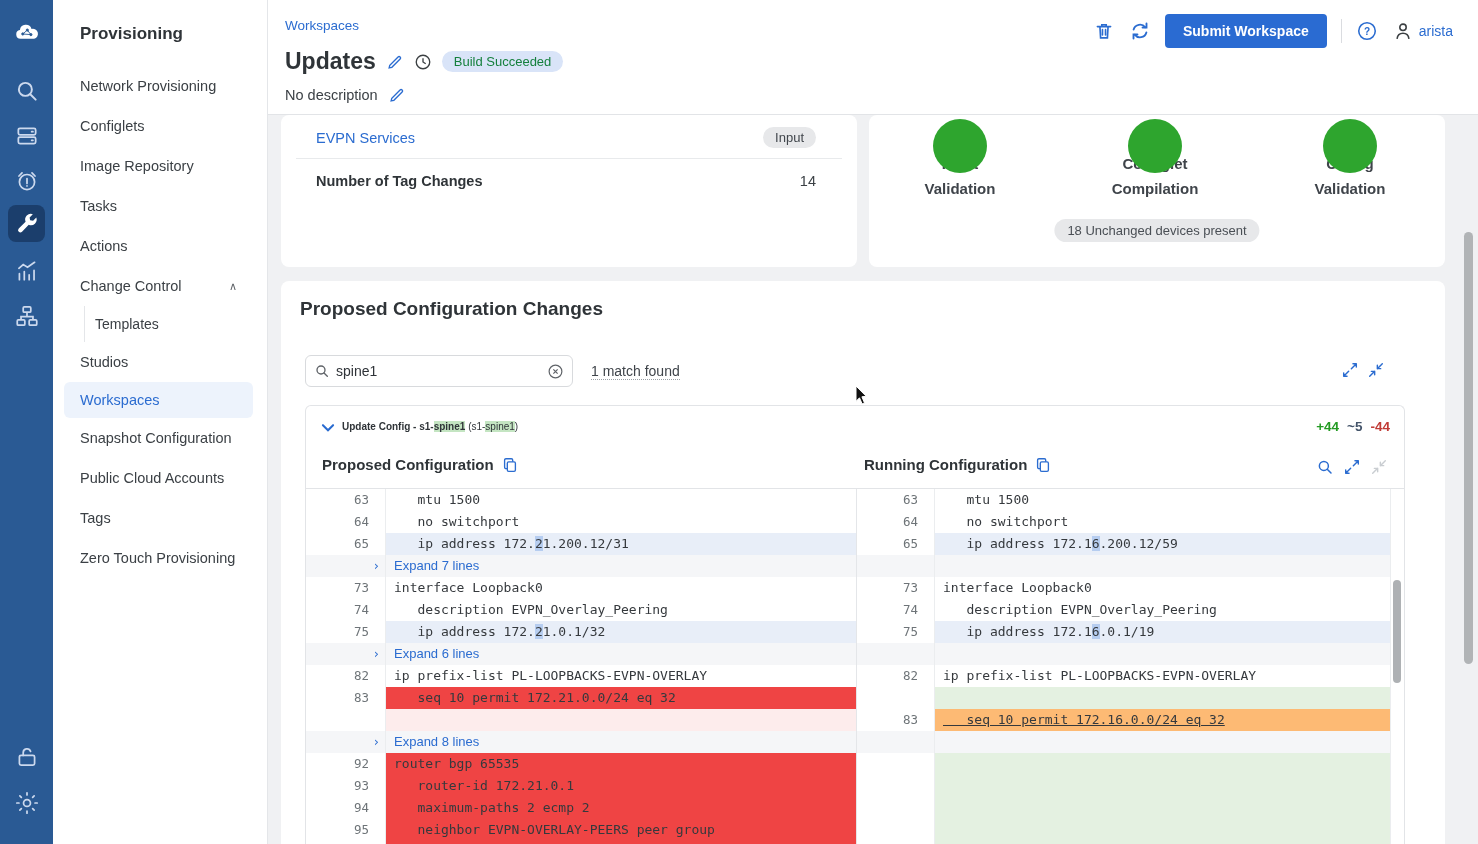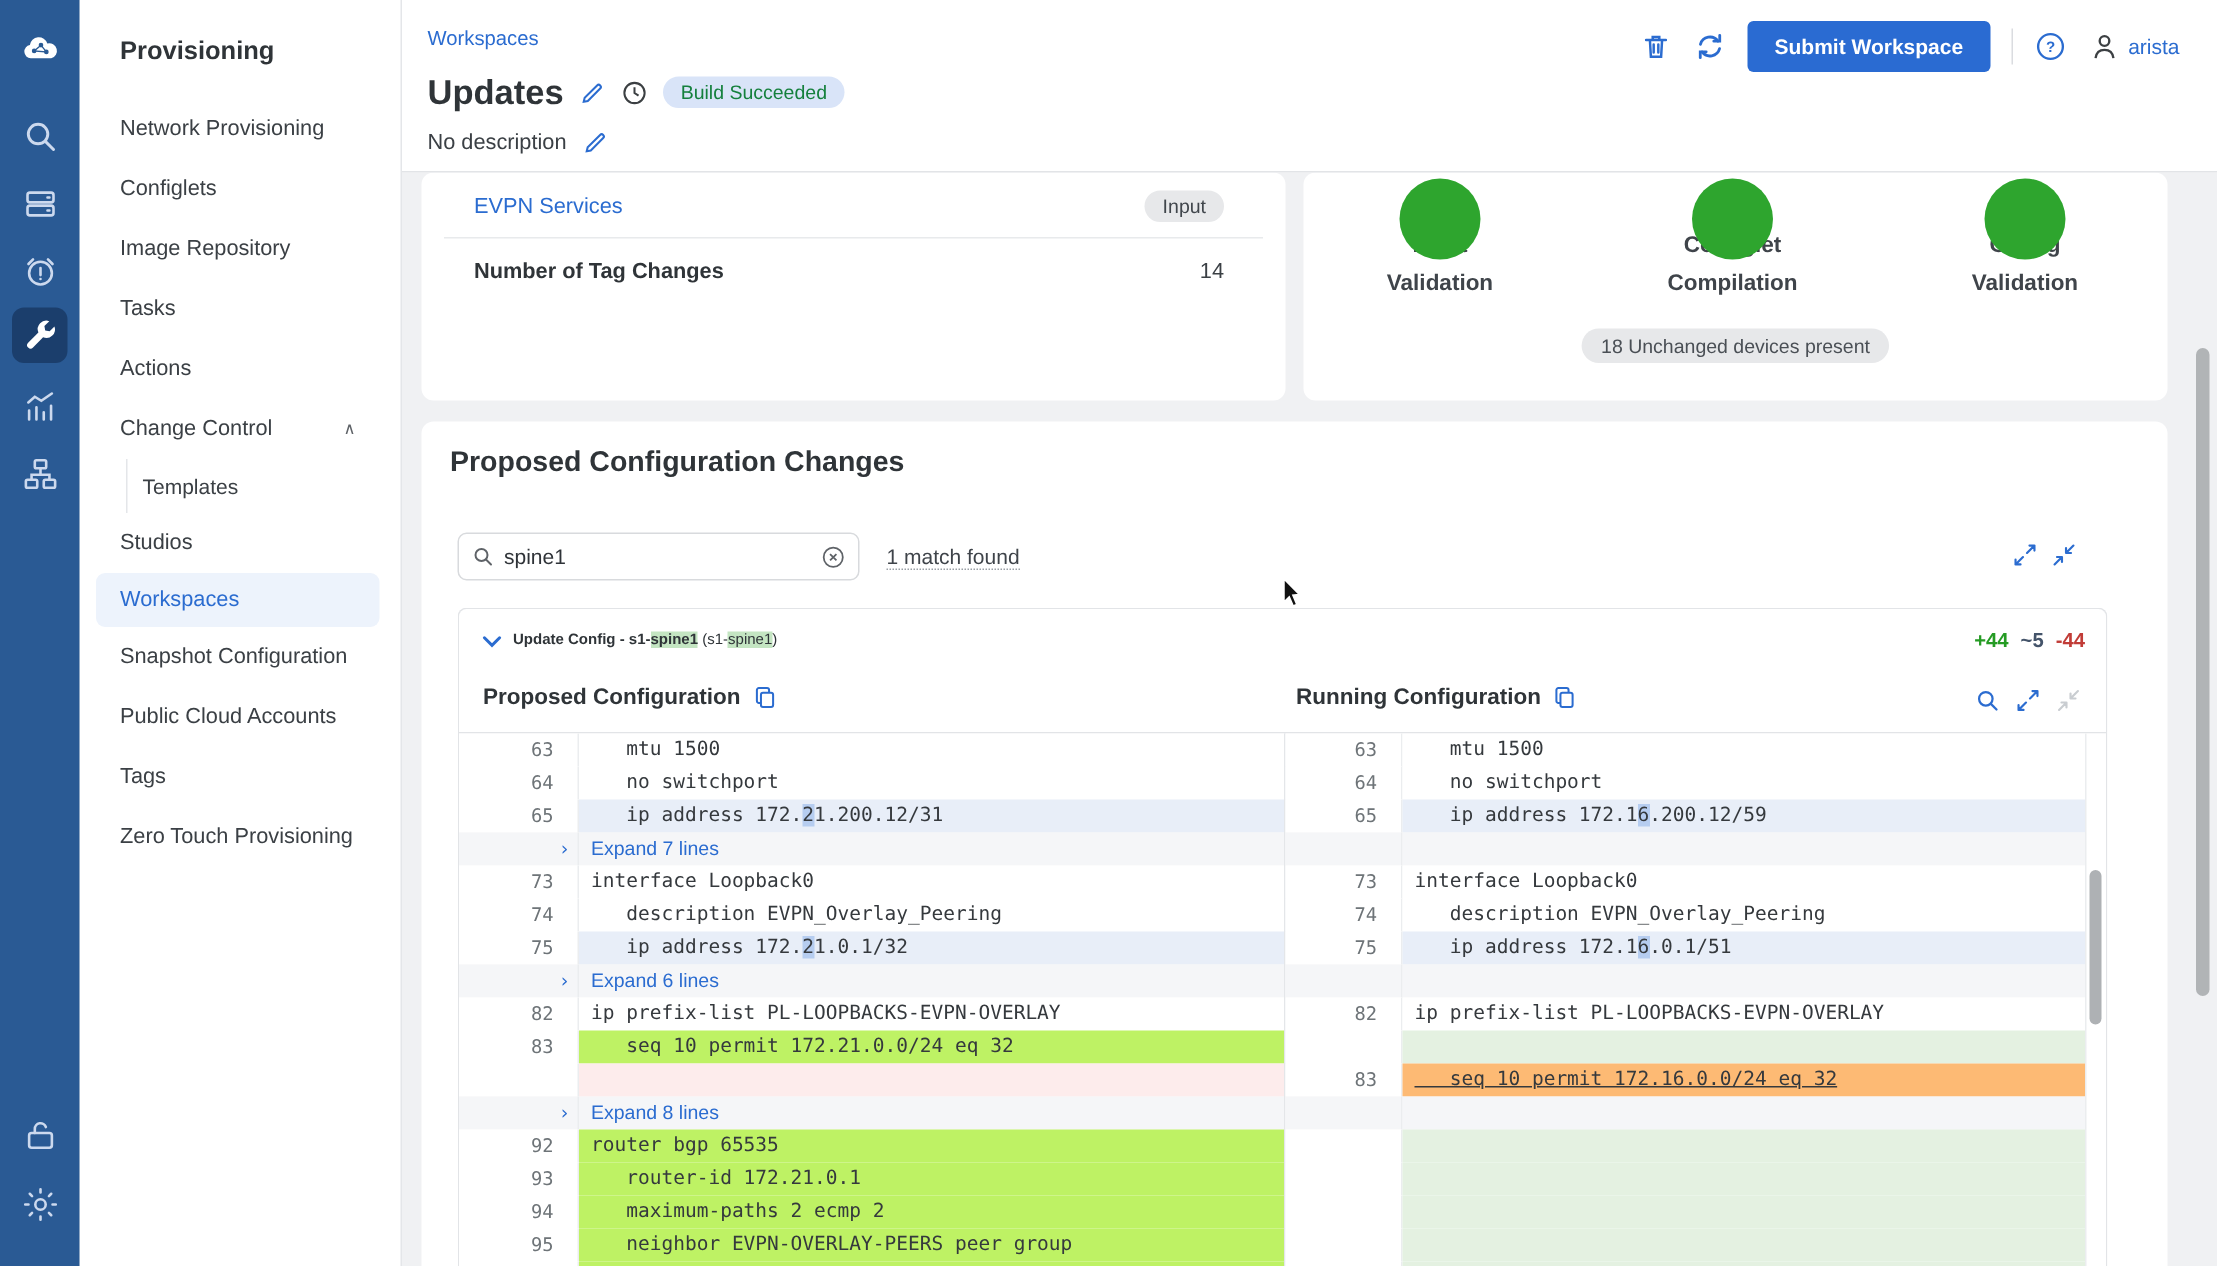--- a/index.html
+++ b/index.html
@@ -97,21 +97,21 @@
     background:#aeb1b4; border-radius:4px; }
   .drow { display:flex; height:22px; line-height:22px;
     font-family:"DejaVu Sans Mono", monospace; font-size:13px; color:#35393d; }
   .gut { flex:0 0 80px; text-align:right; padding-right:16px; color:#6e7478;
     background:#fff; border-right:1px solid #ebedef; font-size:12.5px; }
   #rpane .gut { flex-basis:78px; }
   .code { flex:1; white-space:pre; overflow:hidden; padding-left:8px; }
   .t-ctx .code { background:#fff; }
   .t-mod .code { background:#e8eef8; }
   .hlchar { background:#b6cdf0; }
-  .t-add .code { background:#bef264; }
+  .t-add .code { background:#ef4444; }
   .t-rem .code { background:#fdba74;text-decoration:underline; }
   .t-filler-add .code { background:#e4f1e1; }
   .t-filler-rem .code { background:#fdecec; }
   .t-expand { background:#f5f6f8; }
   .t-expand .gut { background:#f5f6f8; color:#2b6cd0; padding-right:5px; }
   .t-expand .code { background:#f5f6f8; color:#2b6cd0;
     font-family:"Liberation Sans", sans-serif; font-size:13px; cursor:pointer; }
   .t-spacer { background:#f5f6f8; }
   .t-spacer .gut, .t-spacer .code { background:#f5f6f8; }
   
@@ -467,21 +467,21 @@
           <div class="drow t-ctx">
             <span class="gut">73</span>
             <span class="code">interface Loopback0</span>
           </div>
           <div class="drow t-ctx">
             <span class="gut">74</span>
             <span class="code">   description EVPN_Overlay_Peering</span>
           </div>
           <div class="drow t-mod">
             <span class="gut">75</span>
-            <span class="code"><span>   ip address 172.1</span><span class="hlchar">6</span><span>.0.1/51</span></span>
+            <span class="code"><span>   ip address 172.1</span><span class="hlchar">6</span><span>.0.1/19</span></span>
           </div>
           <div class="drow t-spacer">
             <span class="gut"></span>
             <span class="code"></span>
           </div>
           <div class="drow t-ctx">
             <span class="gut">82</span>
             <span class="code">ip prefix-list PL-LOOPBACKS-EVPN-OVERLAY</span>
           </div>
           <div class="drow t-filler-add">

